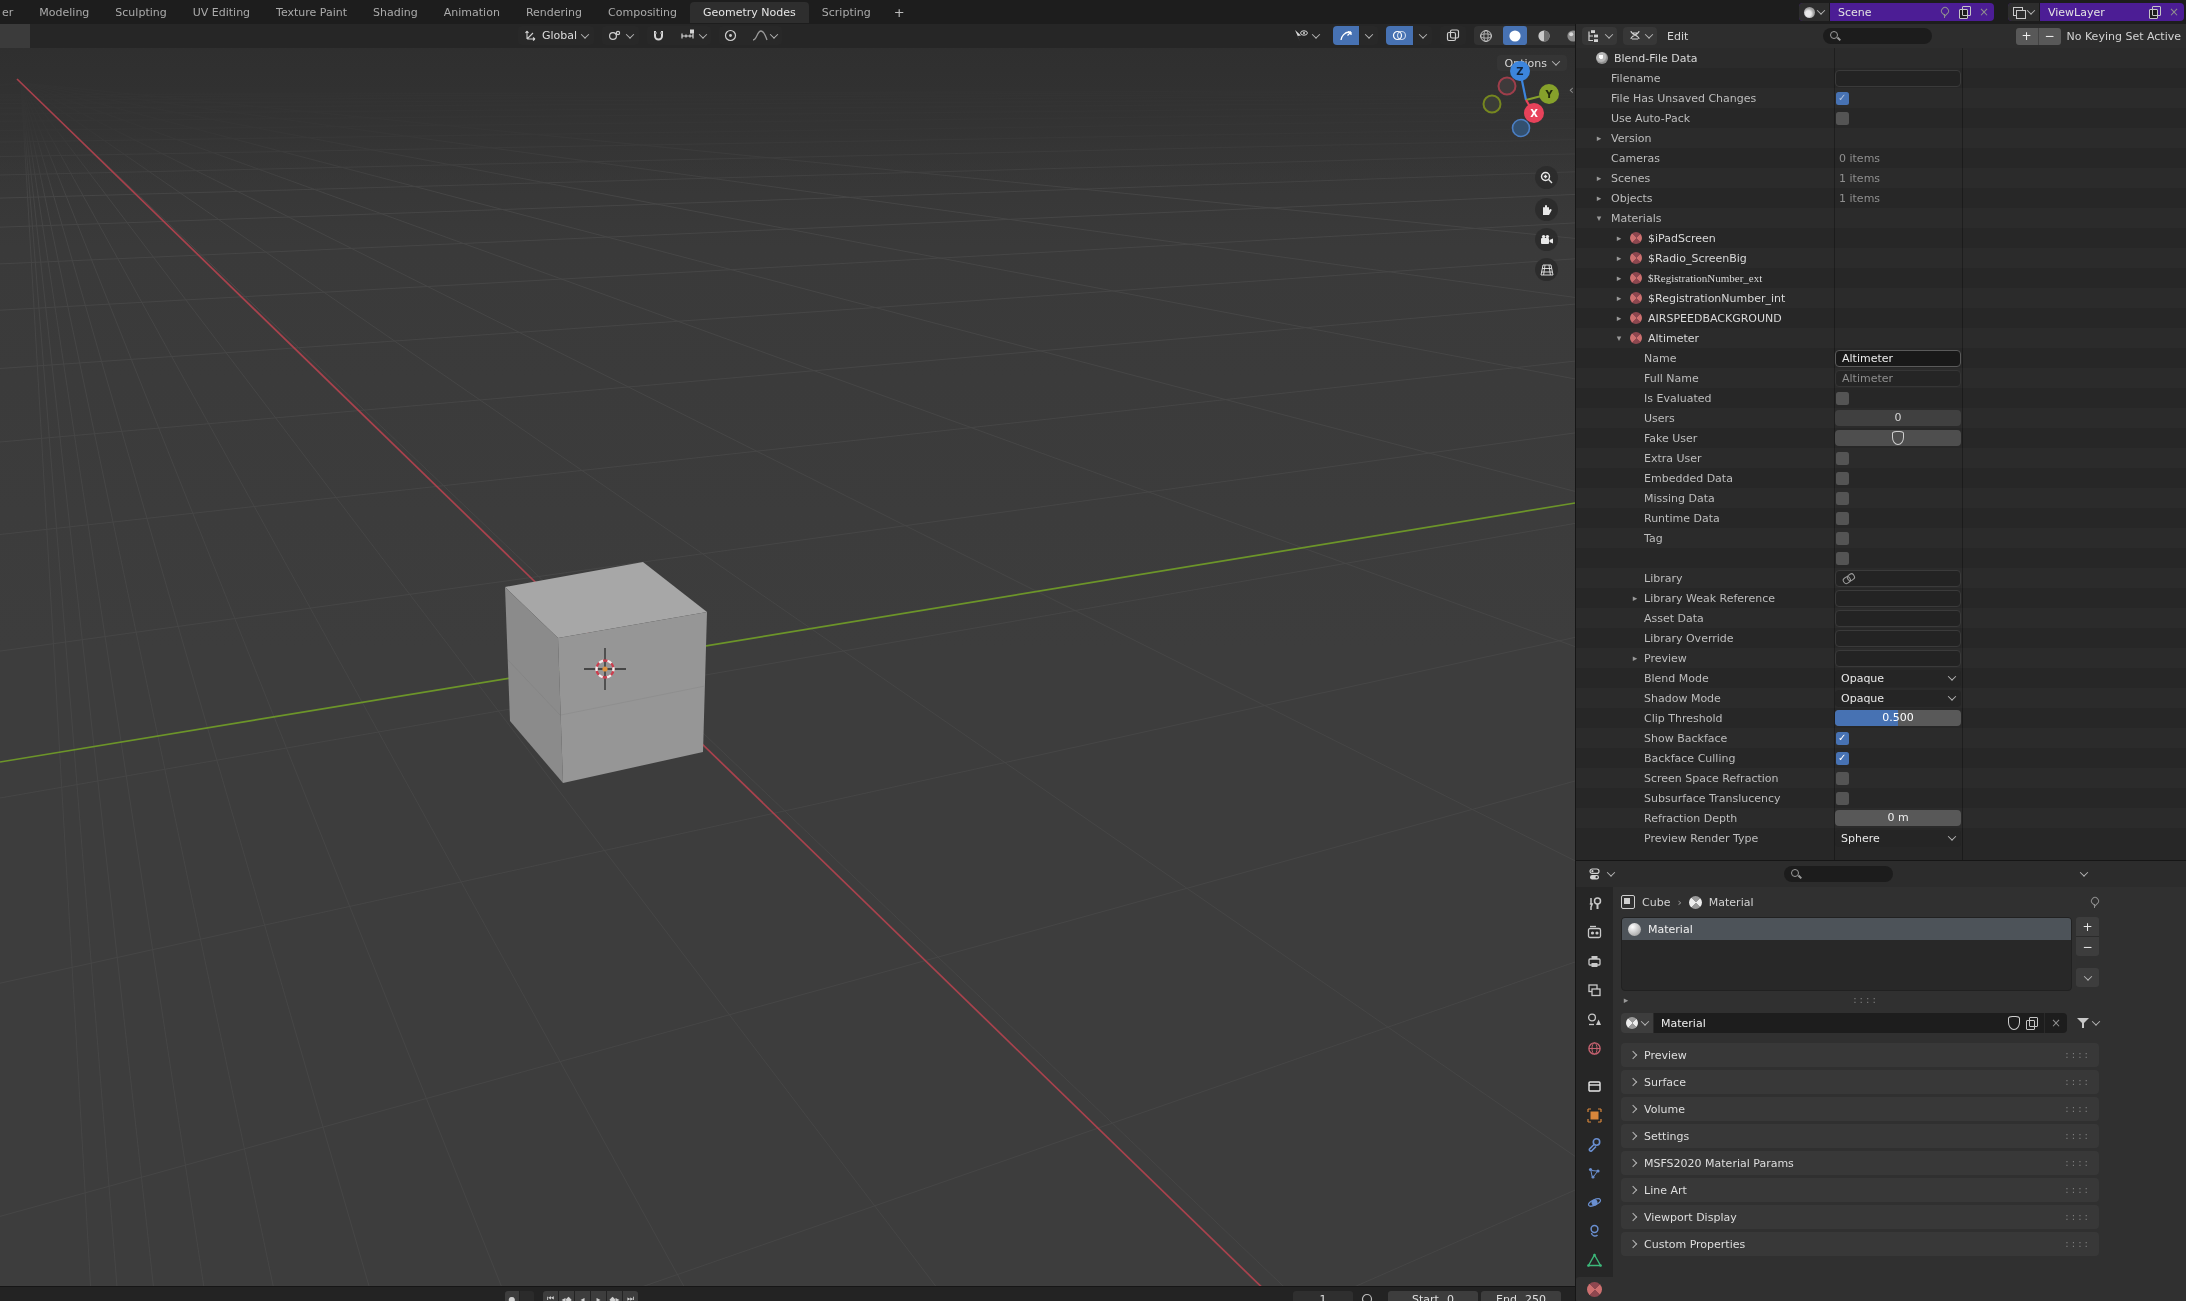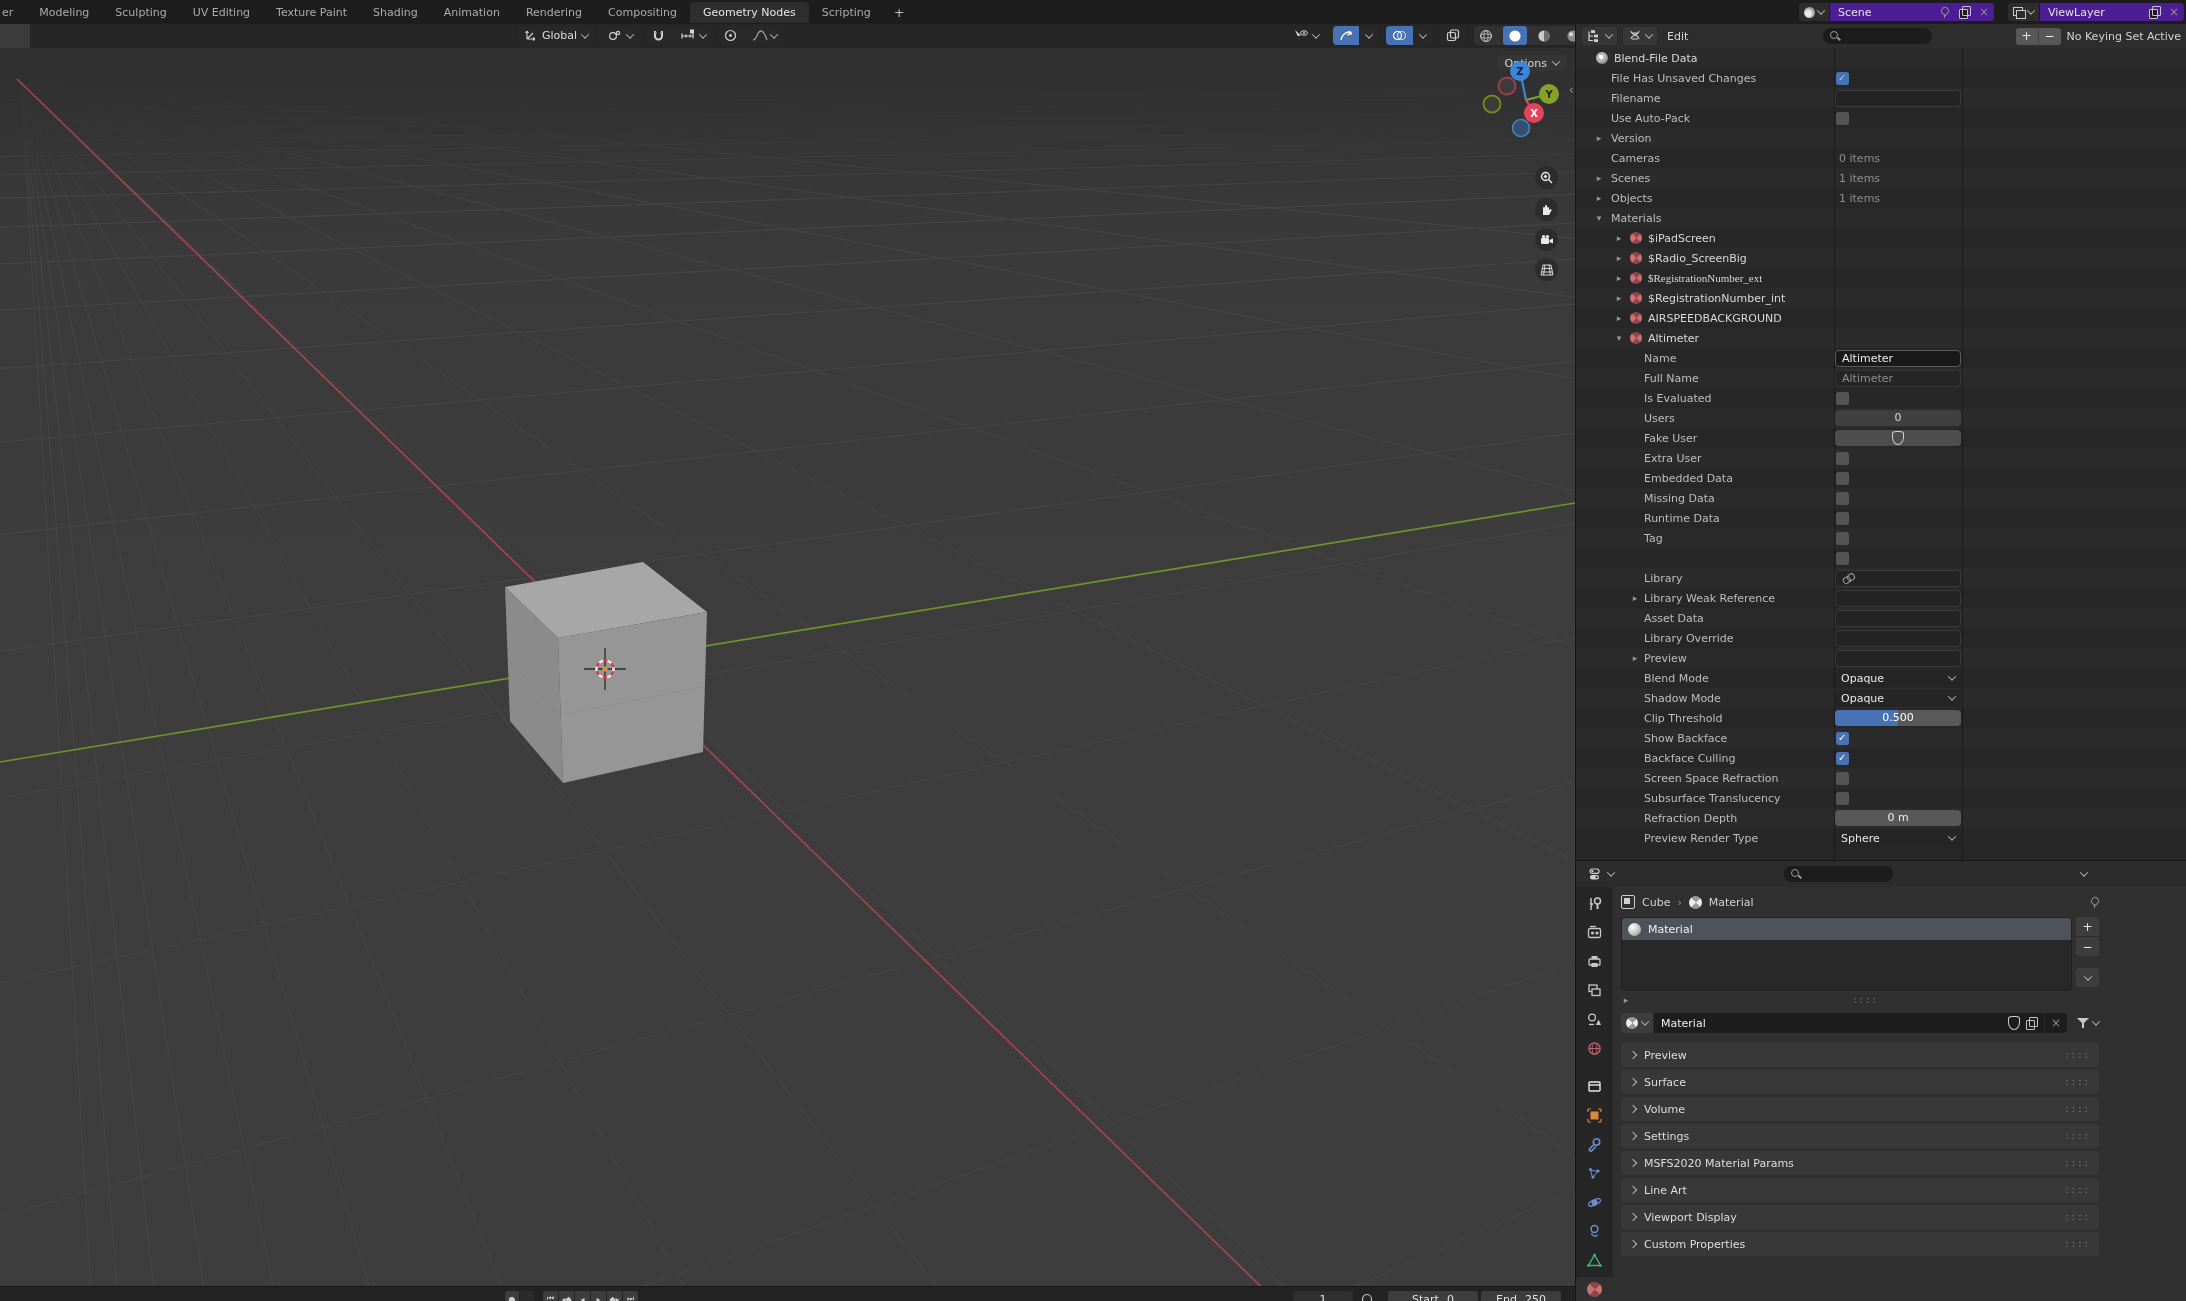--- a/index.html
+++ b/index.html
@@ -484,29 +484,29 @@
     <span id="ol-keying">No Keying Set Active</span>
   </div>
   <div id="ol-body">
       <div class="o-row">
         <span class="tri" style="position: absolute; left: 18px;">▾</span>
         <span class="blenderg" style="position: absolute; left: 20px;"></span>
         <span class="o-lab bright" style="position: absolute; left: 38px;">Blend-File Data</span>
         <span class="o-val"></span>
       </div>
       <div class="o-row">
+        <span class="o-lab" style="position: absolute; left: 35px;">Filename</span>
+        <span class="o-val">
+          <span class="fld empty"></span>
+        </span>
+      </div>
+      <div class="o-row">
         <span class="o-lab" style="position: absolute; left: 35px;">File Has Unsaved Changes</span>
         <span class="o-val">
           <span class="cb on pale"></span>
-        </span>
-      </div>
-      <div class="o-row">
-        <span class="o-lab" style="position: absolute; left: 35px;">Filename</span>
-        <span class="o-val">
-          <span class="fld empty"></span>
         </span>
       </div>
       <div class="o-row">
         <span class="o-lab" style="position: absolute; left: 35px;">Use Auto-Pack</span>
         <span class="o-val">
           <span class="cb"></span>
         </span>
       </div>
       <div class="o-row">
         <span class="tri" style="position: absolute; left: 18px;">▸</span>

